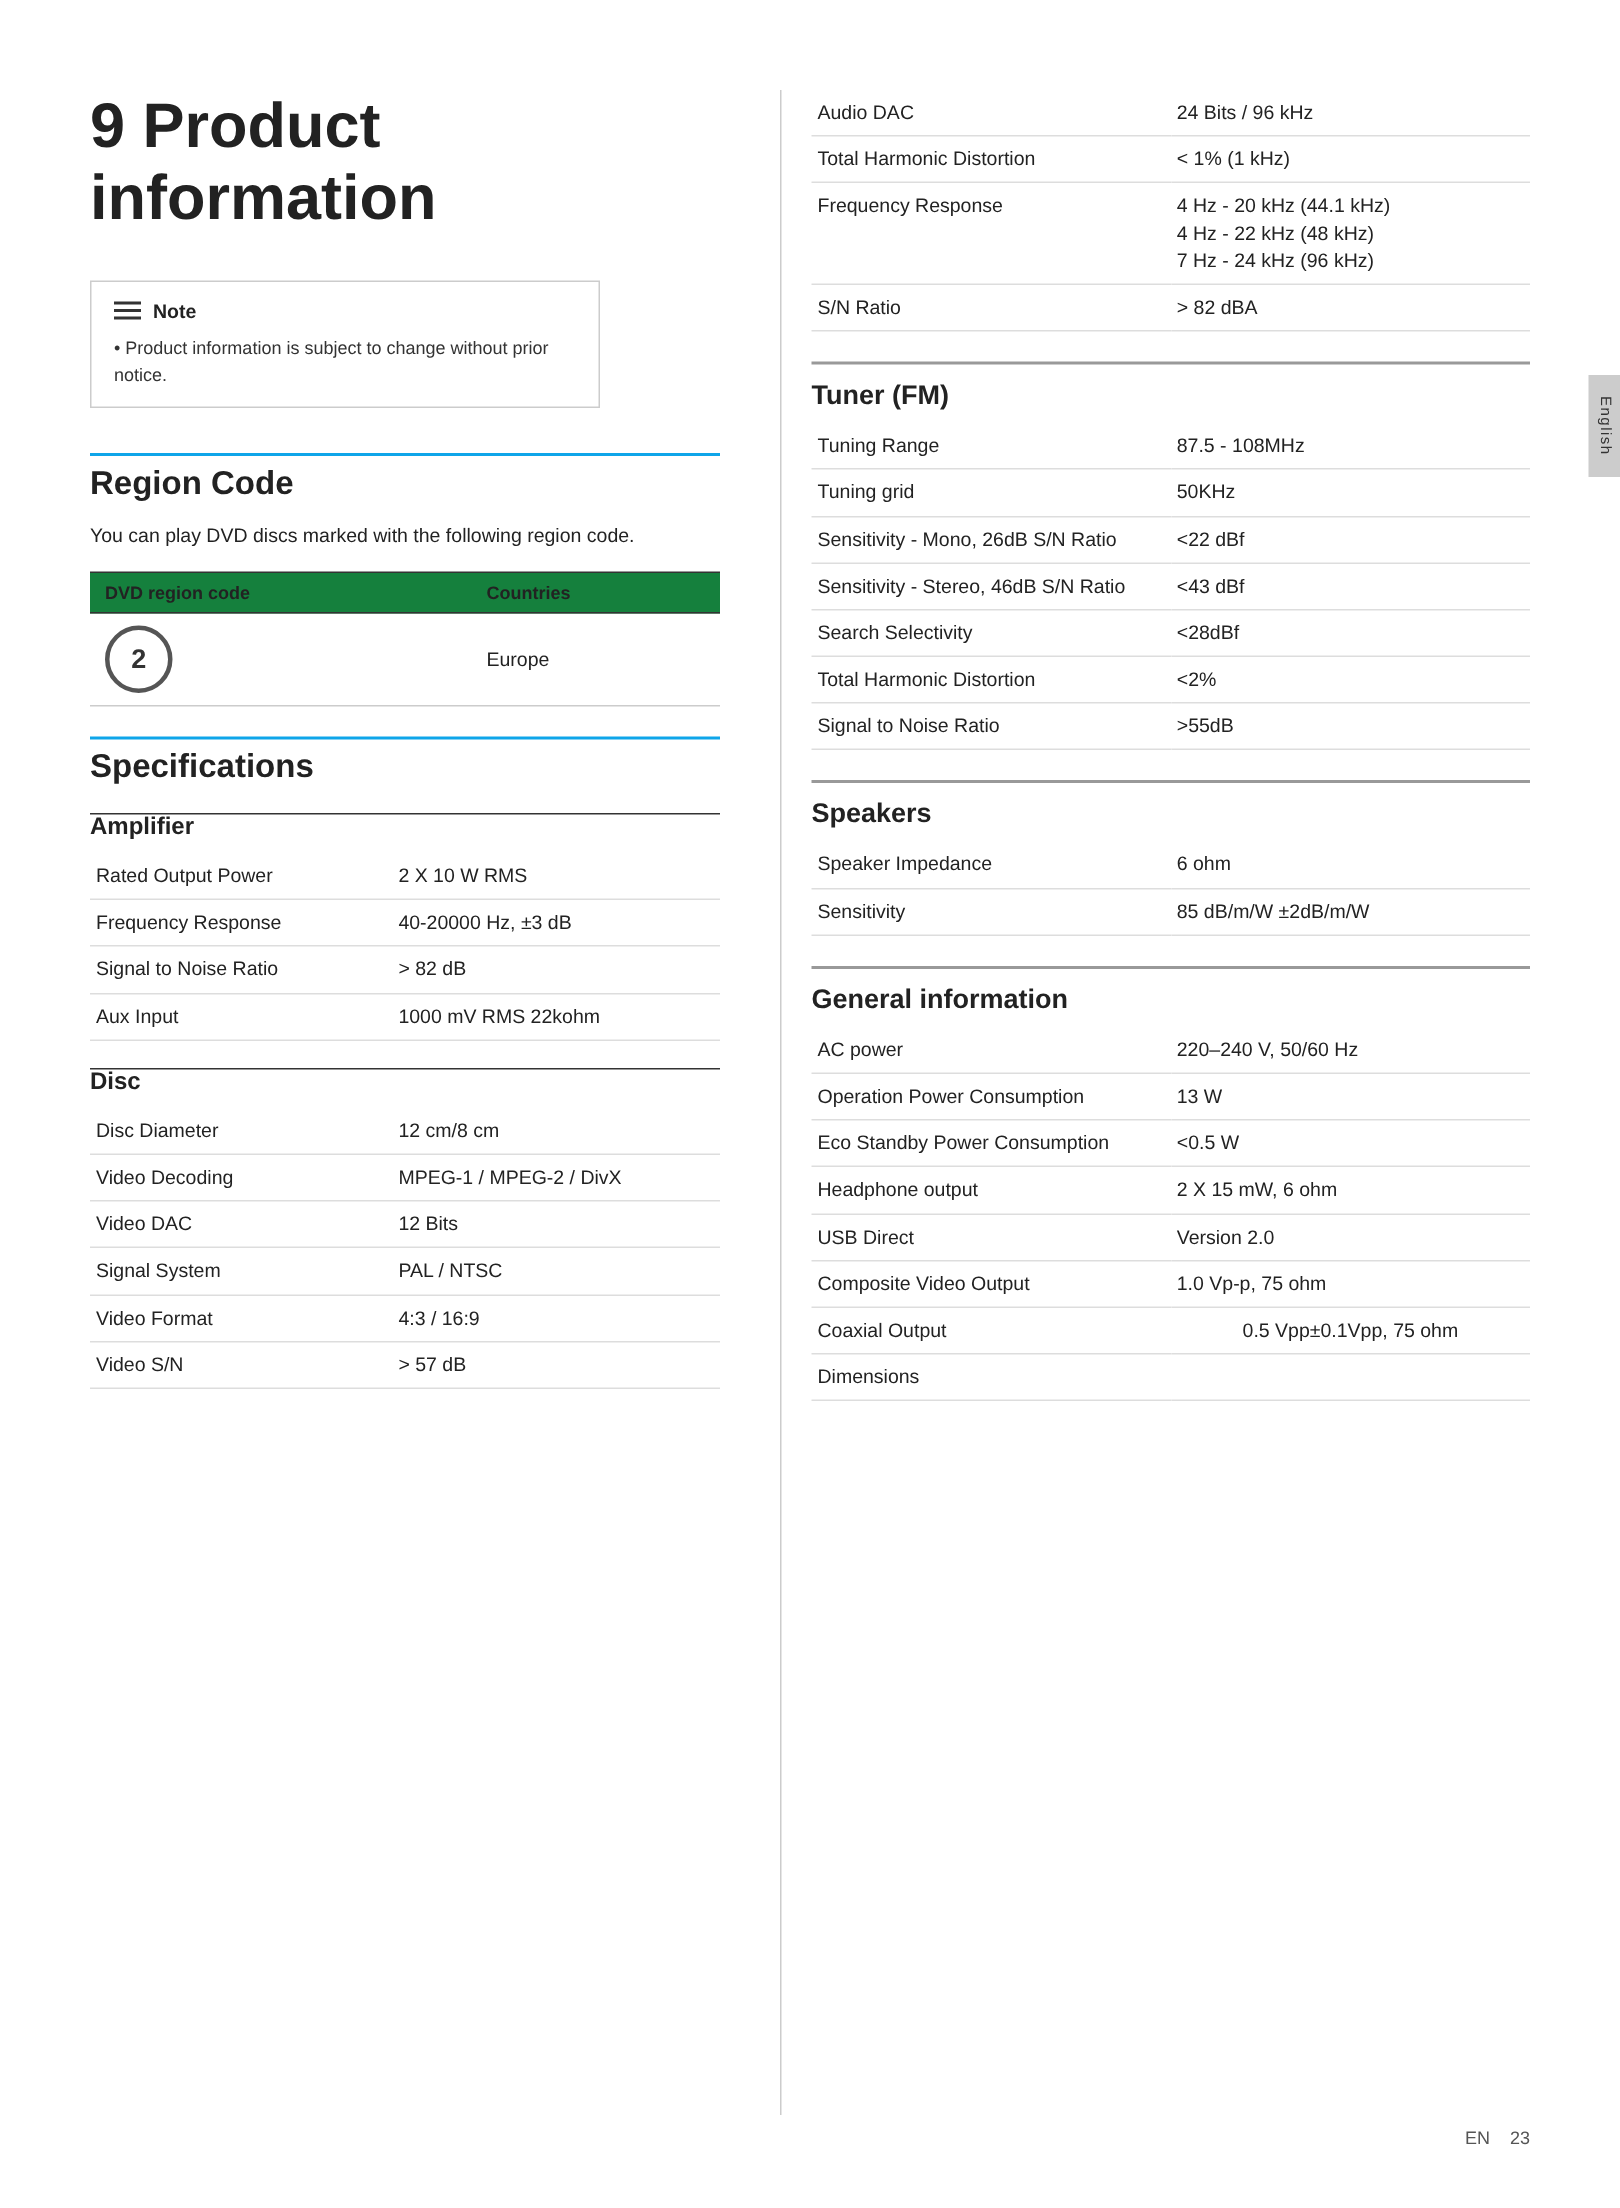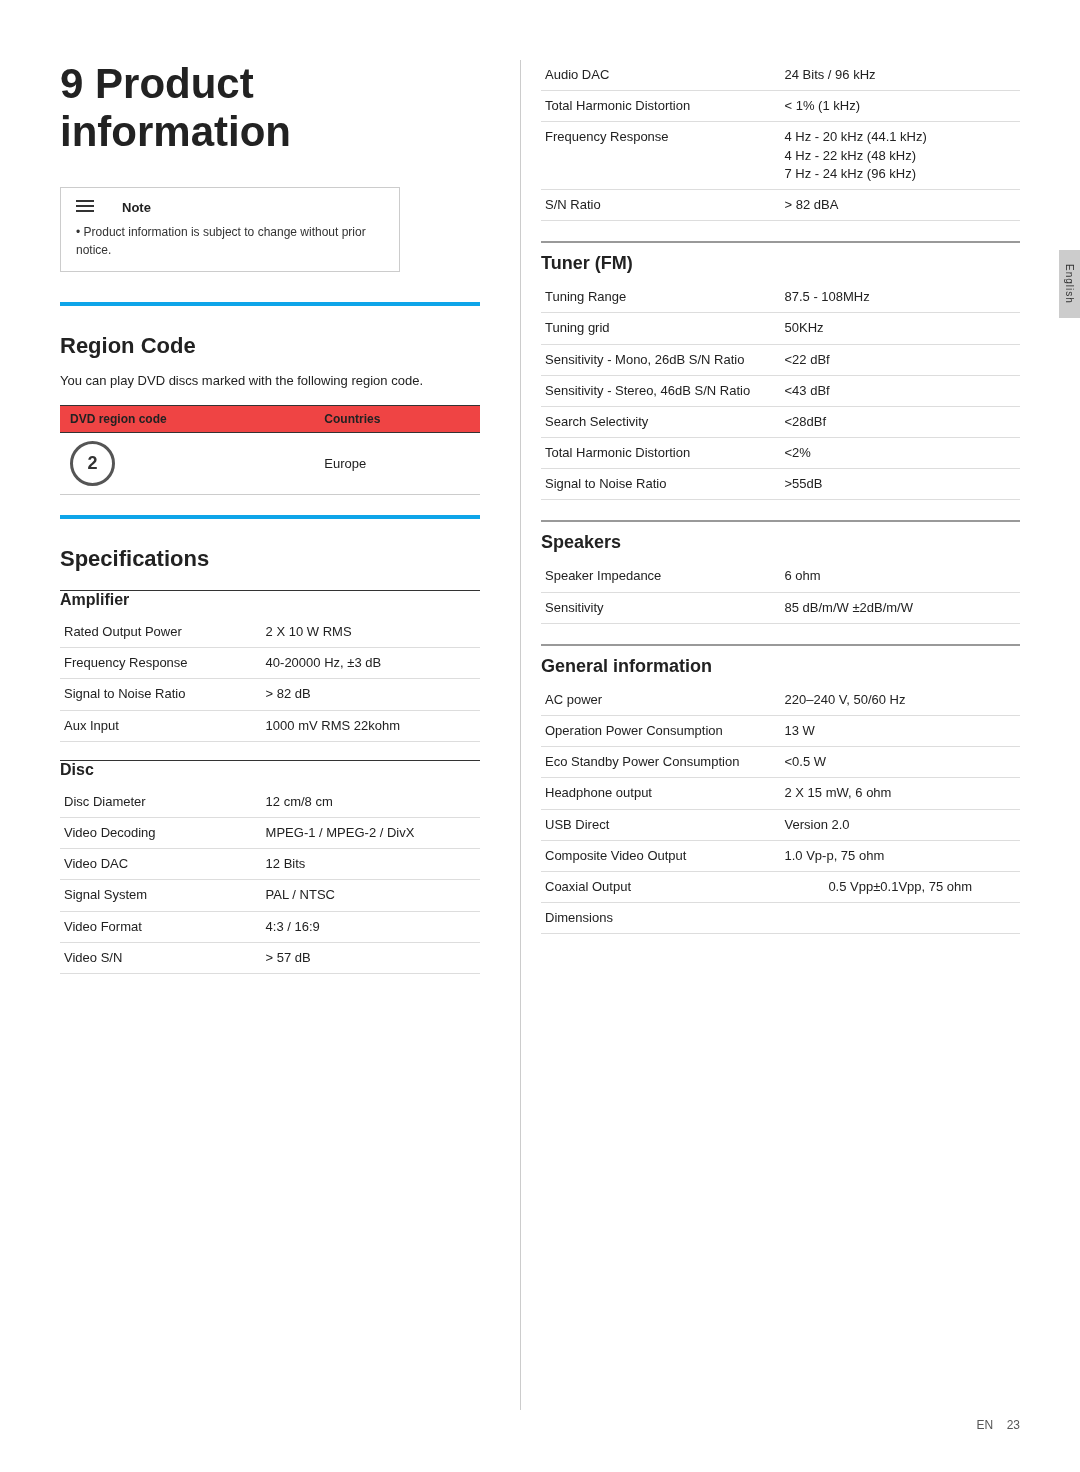--- a/index.html
+++ b/index.html
@@ -68,25 +68,24 @@
 
     
     .note-box {
       border: 1px solid #ccc;
       padding: 12px 15px;
       margin-bottom: 30px;
       max-width: 340px;
     }
     .note-header {
       display: flex;
-      align-items: center;
+      align-items: flex-end;
       margin-bottom: 8px;
       font-weight: bold;
       font-size: 13px;
-      gap: 20px;
     }
     .note-icon {
       display: inline-block;
       width: 18px;
       height: 14px;
       margin-right: 8px;
     }
     .note-icon span {
       display: block;
       height: 2px;
@@ -97,22 +96,22 @@
     .note-text {
       font-size: 12px;
       line-height: 1.5;
       color: #333;
     }
 
     
     .section-title {
       font-size: 22px;
       font-weight: bold;
-      border-top: 4px solid #0ea5e9;
-      padding-top: 27px;
+      border-top: 2px solid #0ea5e9;
+      padding-top: 5px;
       margin-top: 10px;
       margin-bottom: 12px;
     }
 
     .section-desc {
       font-size: 13px;
       margin-bottom: 15px;
       line-height: 1.5;
     }
 
@@ -122,21 +121,21 @@
       border-collapse: collapse;
       margin-bottom: 20px;
     }
     .region-table th {
       border-top: 1px solid #333;
       border-bottom: 1px solid #333;
       padding: 6px 10px;
       text-align: left;
       font-size: 12px;
       font-weight: bold;
-      background: #ef4444;
+      background: #15803d;
     }
     .region-table td {
       padding: 8px 10px;
       border-bottom: 1px solid #ccc;
       font-size: 13px;
       vertical-align: middle;
     }
     .dvd-badge {
       width: 45px;
       height: 45px;

